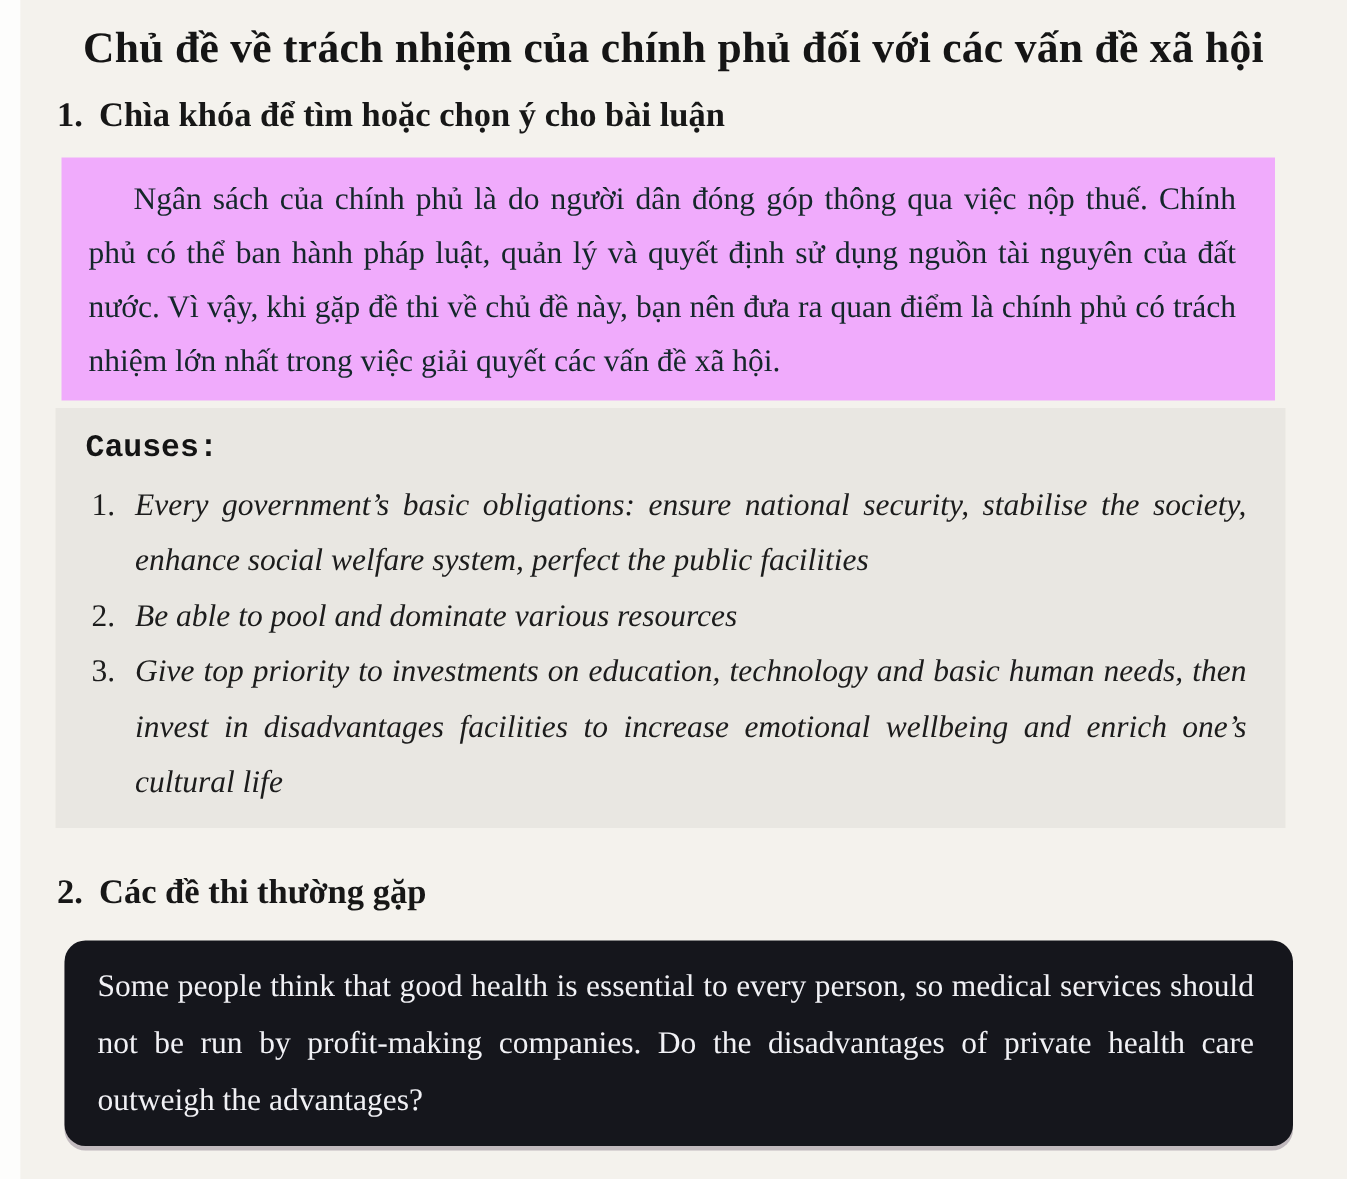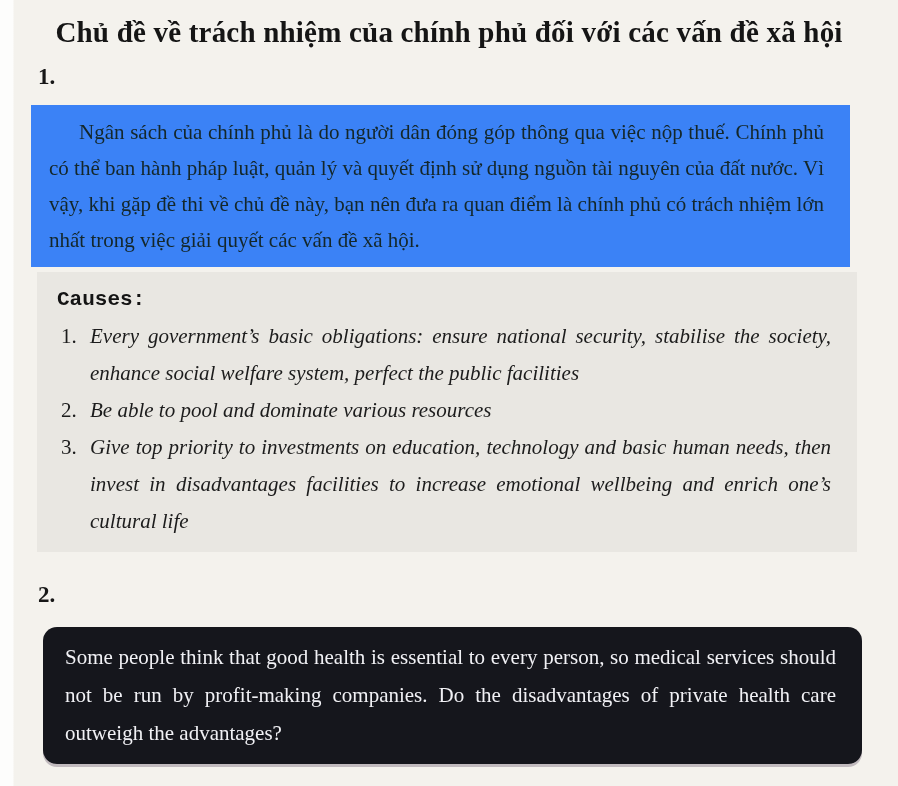--- a/index.html
+++ b/index.html
@@ -38,22 +38,22 @@
     color: #171717;
   }
   .heading-row .h-num {
     width: 28px;
     flex: 0 0 auto;
   }
   .h1-row { margin-top: 15px; }
   .h2-row { margin-top: 30px; }
 
   .cyan-box {
-    margin: 15px 48px 0 31px;
-    background: #3b82f6;
+    margin: 15px 48px 0 41px;
+    background: #f0abfc;
     padding: 9px 26px 9px 18px;
   }
   .cyan-box p {
     margin: 0;
     font-size: 21px;
     line-height: 36px;
     text-align: justify;
     text-indent: 30px;
     color: #14272a;
   }
@@ -111,20 +111,21 @@
 </style>
 </head>
 <body>
 
 <div class="page">
 
   <h1 class="title">Chủ đề về trách nhiệm của chính phủ đối với các vấn đề xã hội</h1>
 
   <div class="heading-row h1-row">
     <span class="h-num">1.</span>
+    <span class="h-text">Chìa khóa để tìm hoặc chọn ý cho bài luận</span>
   </div>
 
   <div class="cyan-box">
     <p>Ngân sách của chính phủ là do người dân đóng góp thông qua việc nộp thuế. Chính phủ có thể ban hành pháp luật, quản lý và quyết định sử dụng nguồn tài nguyên của đất nước. Vì vậy, khi gặp đề thi về chủ đề này, bạn nên đưa ra quan điểm là chính phủ có trách nhiệm lớn nhất trong việc giải quyết các vấn đề xã hội.</p>
   </div>
 
   <div class="gray-box">
     <div class="causes-label">Causes:</div>
 
     <div class="cause-item">
@@ -138,20 +139,21 @@
     </div>
 
     <div class="cause-item">
       <span class="c-num">3.</span>
       <span class="c-text">Give top priority to investments on education, technology and basic human needs, then invest in disadvantages facilities to increase emotional wellbeing and enrich one’s cultural life</span>
     </div>
   </div>
 
   <div class="heading-row h2-row">
     <span class="h-num">2.</span>
+    <span class="h-text">Các đề thi thường gặp</span>
   </div>
 
 
   <div class="black-box">
     <p>Some people think that good health is essential to every person, so medical services should not be run by profit-making companies. Do the disadvantages of private health care outweigh the advantages?</p>
   </div>
 
 </div>
 
 </body></html>

